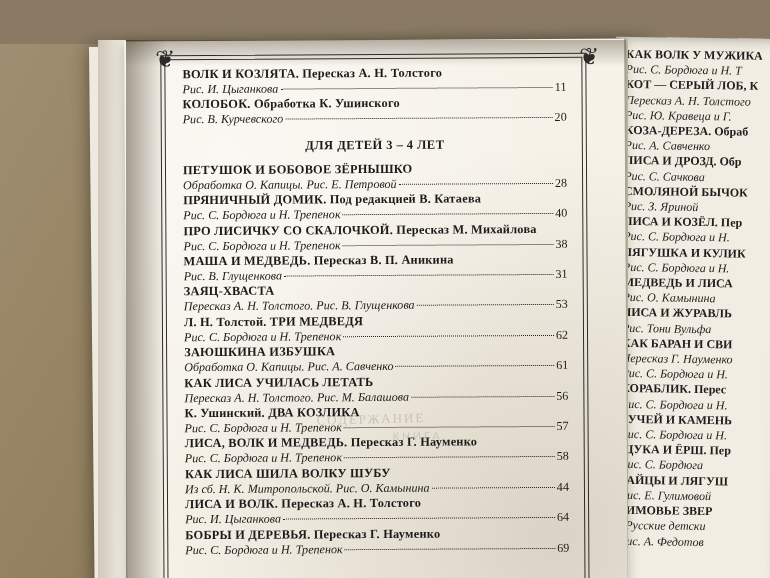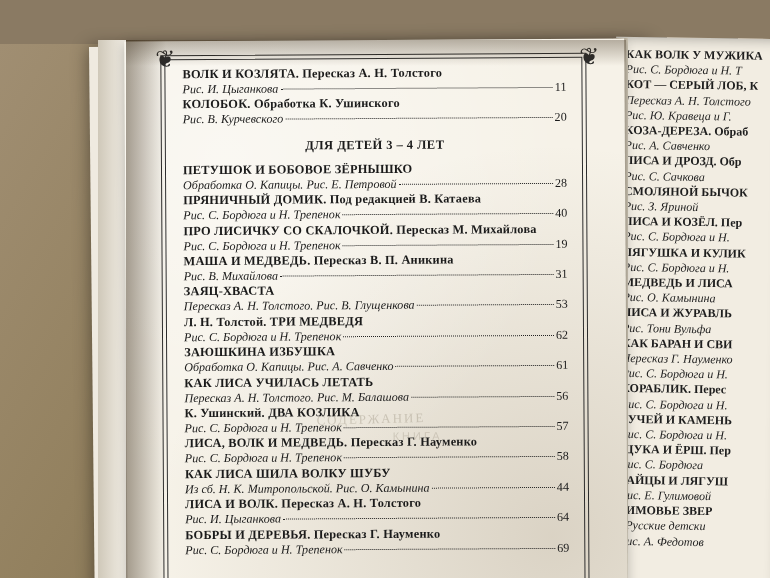--- a/index.html
+++ b/index.html
@@ -223,25 +223,25 @@
         <div class="title-line">ПРЯНИЧНЫЙ ДОМИК. Под редакцией В. Катаева</div>
         <div class="sub-line italic">
           <span class="txt">Рис. С. Бордюга и Н. Трепенок</span>
           <span class="dots"></span>
           <span class="pg">40</span>
         </div>
         <div class="title-line">ПРО ЛИСИЧКУ СО СКАЛОЧКОЙ. Пересказ М. Михайлова</div>
         <div class="sub-line italic">
           <span class="txt">Рис. С. Бордюга и Н. Трепенок</span>
           <span class="dots"></span>
-          <span class="pg">19</span>
+          <span class="pg">38</span>
         </div>
         <div class="title-line">МАША И МЕДВЕДЬ. Пересказ В. П. Аникина</div>
         <div class="sub-line italic">
-          <span class="txt">Рис. В. Михайлова</span>
+          <span class="txt">Рис. В. Глущенкова</span>
           <span class="dots"></span>
           <span class="pg">31</span>
         </div>
         <div class="title-line">ЗАЯЦ-ХВАСТА</div>
         <div class="sub-line mixed">
           <span class="txt" style="font-style: italic;">Пересказ А. Н. Толстого. Рис. В. Глущенкова</span>
           <span class="dots"></span>
           <span class="pg">53</span>
         </div>
         <div class="title-line">Л. Н. Толстой. ТРИ МЕДВЕДЯ</div>

